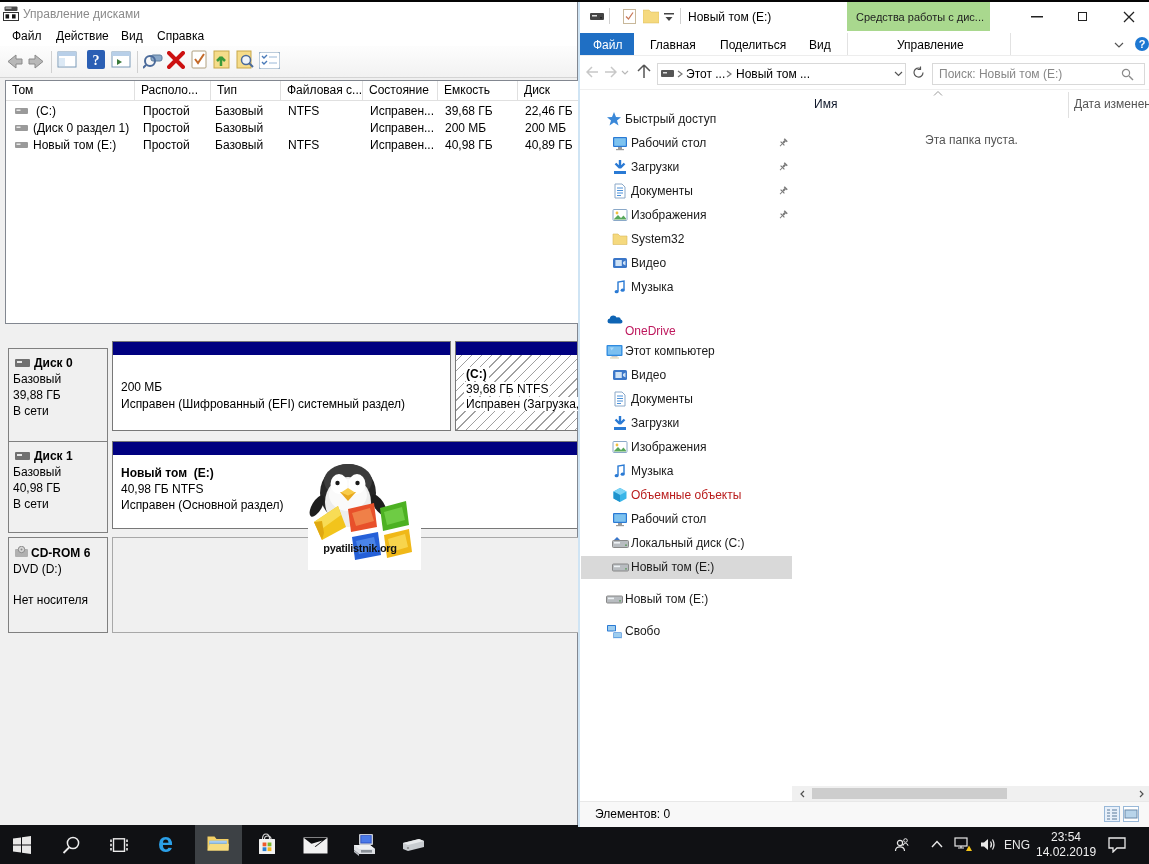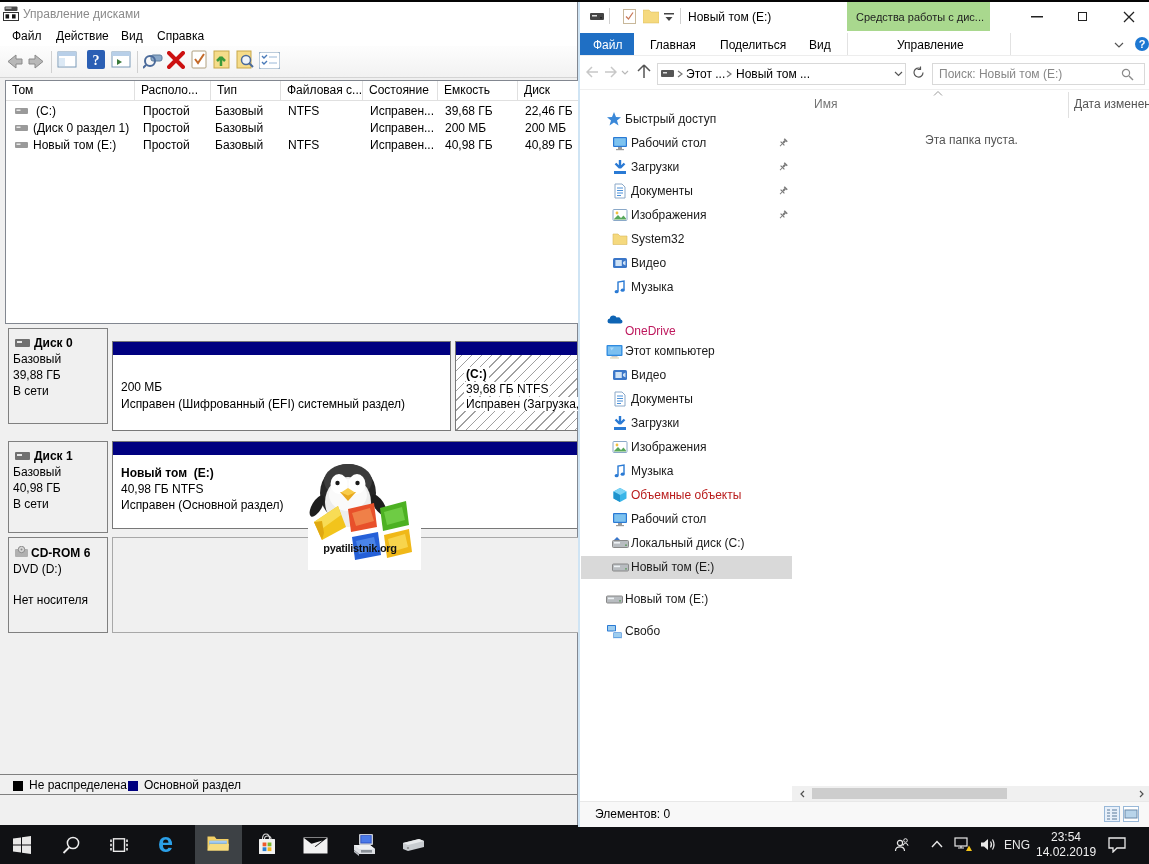--- a/index.html
+++ b/index.html
@@ -148,21 +148,21 @@
       <span class="td" style="left:27px">Новый том (E:)</span>
         <span class="td" style="left:137px">Простой</span>
         <span class="td" style="left:209px">Базовый</span>
         <span class="td" style="left:282px">NTFS</span>
         <span class="td" style="left:364px">Исправен...</span>
         <span class="td" style="left:439px">40,98 ГБ</span>
         <span class="td" style="left:519px">40,89 ГБ</span>
     </div>
   </div>
 
-  <div class="gleft" style="top:328px;height:96px">
+  <div class="gleft" style="top:348px;height:96px">
     <svg class="abs" style="left:6px;top:10px" width="16" height="9">
         <rect width="15" height="8" rx="1" fill="#707070"></rect>
         <rect x="2" y="2" width="5" height="2" fill="#e8e8e8"></rect>
       </svg>
     <b class="abs" style="left:25px;top:7px">Диск 0</b>
     <span class="abs" style="left:4px;top:23px">Базовый</span>
     <span class="abs" style="left:4px;top:39px">39,88 ГБ</span>
     <span class="abs" style="left:4px;top:55px">В сети</span>
   </div>
   <div class="gpart" style="left:112px;top:341px;width:339px;height:90px">
@@ -199,26 +199,20 @@
         <rect y="3" width="13" height="8" rx="1" fill="#b0b0b0"></rect>
         <circle cx="6.5" cy="3.5" r="3.2" fill="#d8d8d8" stroke="#888"></circle>
         <circle cx="6.5" cy="3.5" r="1" fill="#888"></circle>
       </svg>
     <b class="abs" style="left:22px;top:8px">CD-ROM 6</b>
     <span class="abs" style="left:4px;top:24px">DVD (D:)</span>
     <span class="abs" style="left:4px;top:55px">Нет носителя</span>
   </div>
   <div class="abs" style="left:112px;top:537px;width:466px;height:96px;background:#f0f0f0;border-top:1px solid #a8a8a8;border-bottom:1px solid #a8a8a8;border-left:1px solid #a8a8a8"></div>
 
-  <div id="dm-legend">
-    <div class="abs" style="left:13px;top:6px;width:10px;height:10px;background:#000"></div>
-    <span class="abs" style="left:29px;top:3px">Не распределена</span>
-    <div class="abs" style="left:128px;top:6px;width:10px;height:10px;background:#000080"></div>
-    <span class="abs" style="left:144px;top:3px">Основной раздел</span>
-  </div>
 </div>
 
 <div id="ex">
   <div id="ex-top"></div>
 
   <svg class="abs" style="left:10px;top:13px" width="15" height="8">
       <rect width="14" height="7" rx="1" fill="#444"></rect>
       <rect x="2" y="2" width="5" height="1.5" fill="#ddd"></rect>
       <rect x="10" y="4" width="2" height="1.5" fill="#222"></rect>
     </svg>
@@ -292,21 +286,21 @@
       <path d="M11 6.5 A4.5 4.5 0 1 1 8.5 2.5 M8.5 0.5 L8.5 3.5 L5.5 3.5" stroke="#555" stroke-width="1.2" fill="none"></path>
     </svg>
   <div class="abs" style="left:352px;top:63px;width:213px;height:22px;border:1px solid #d9d9d9;background:#fff"></div>
   <span class="abs" style="left:359px;top:67px;color:#888">Поиск: Новый том (E:)</span>
   <svg class="abs" style="left:541px;top:68px" width="13" height="13" viewBox="0 0 13 13">
       <circle cx="5" cy="5" r="3.6" fill="none" stroke="#8a8a8a" stroke-width="1.2"></circle>
       <line x1="8" y1="8" x2="12" y2="12" stroke="#8a8a8a" stroke-width="1.4"></line>
     </svg>
   <div class="abs" style="left:0;top:89px;width:569px;height:1px;background:#efefef"></div>
 
-  <span class="abs" style="left:234px;top:97px;color:#737373">Имя</span>
+  <span class="abs" style="left:234px;top:97px;color:#0f172a">Имя</span>
   <svg class="abs" style="left:353px;top:91px" width="10" height="5" viewBox="0 0 10 5">
       <path d="M1 4.5 L5 0.5 L9 4.5" stroke="#9a9a9a" stroke-width="1" fill="none"></path>
     </svg>
   <div class="abs" style="left:488px;top:92px;width:1px;height:26px;background:#e0e0e0"></div>
   <span class="abs" style="left:494px;top:97px;color:#555">Дата изменени</span>
   <span class="abs" style="left:345px;top:133px;color:#555">Эта папка пуста.</span>
 
   <div class="abs" style="left:1px;top:556px;width:211px;height:23px;background:#d9d9d9"></div>
   <div class="abs" style="left:26px;top:111px;width:18px;height:16px;display:flex;align-items:center">
       <svg width="16" height="16" viewBox="0 0 16 16">

